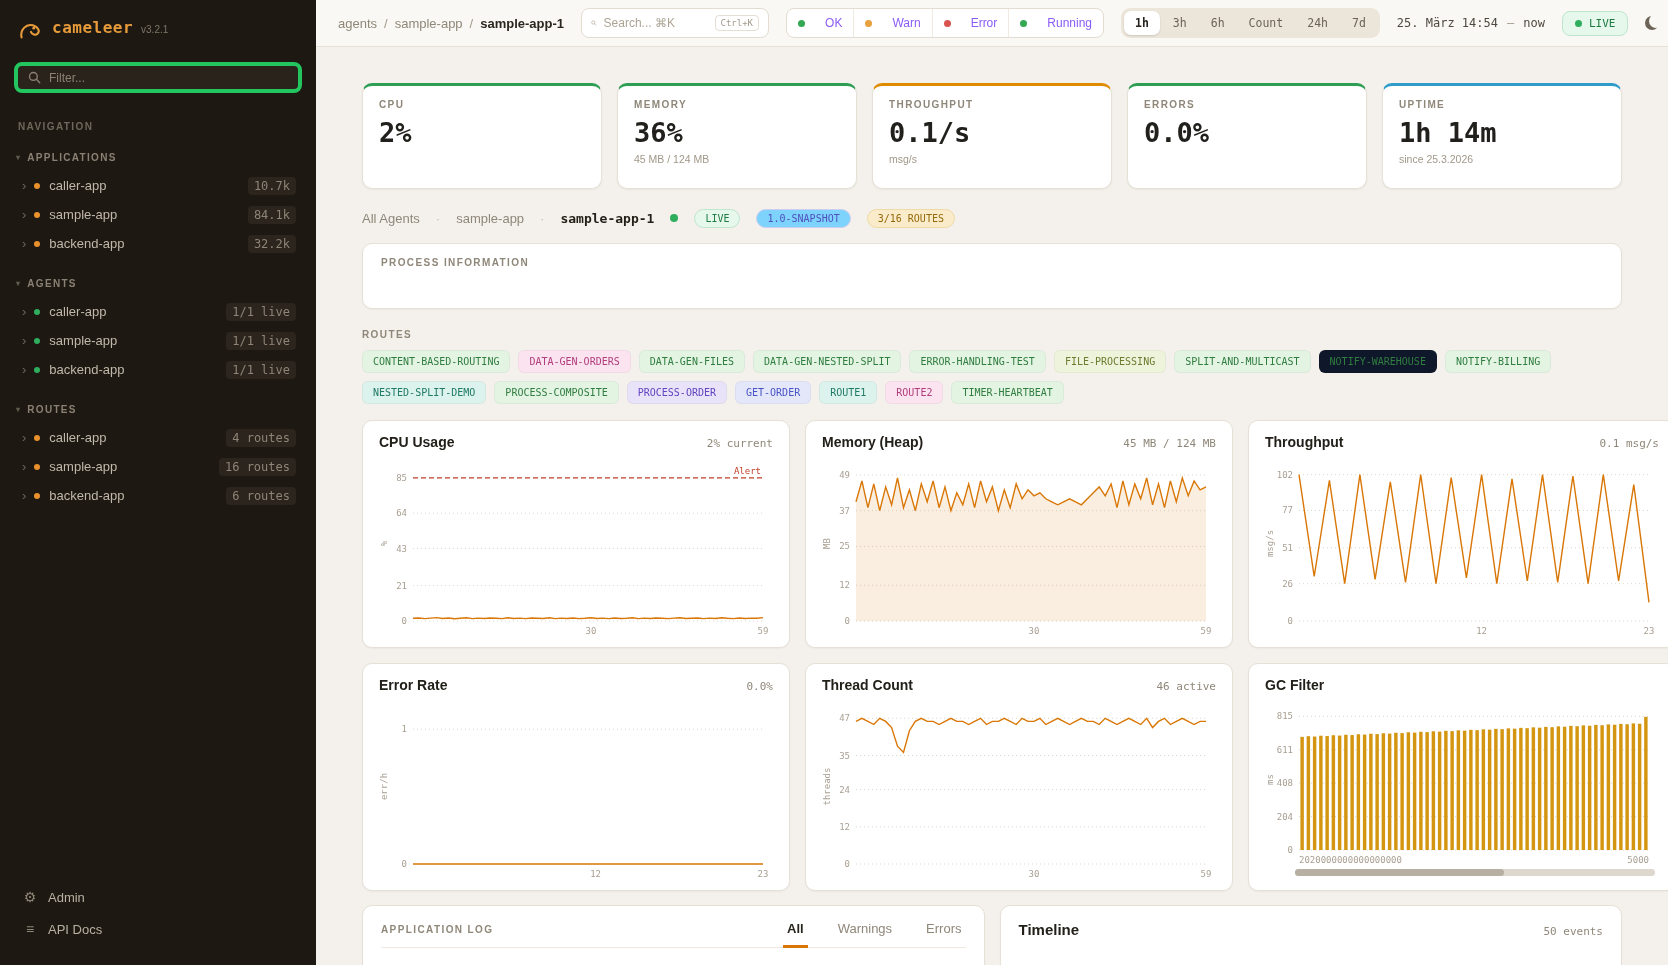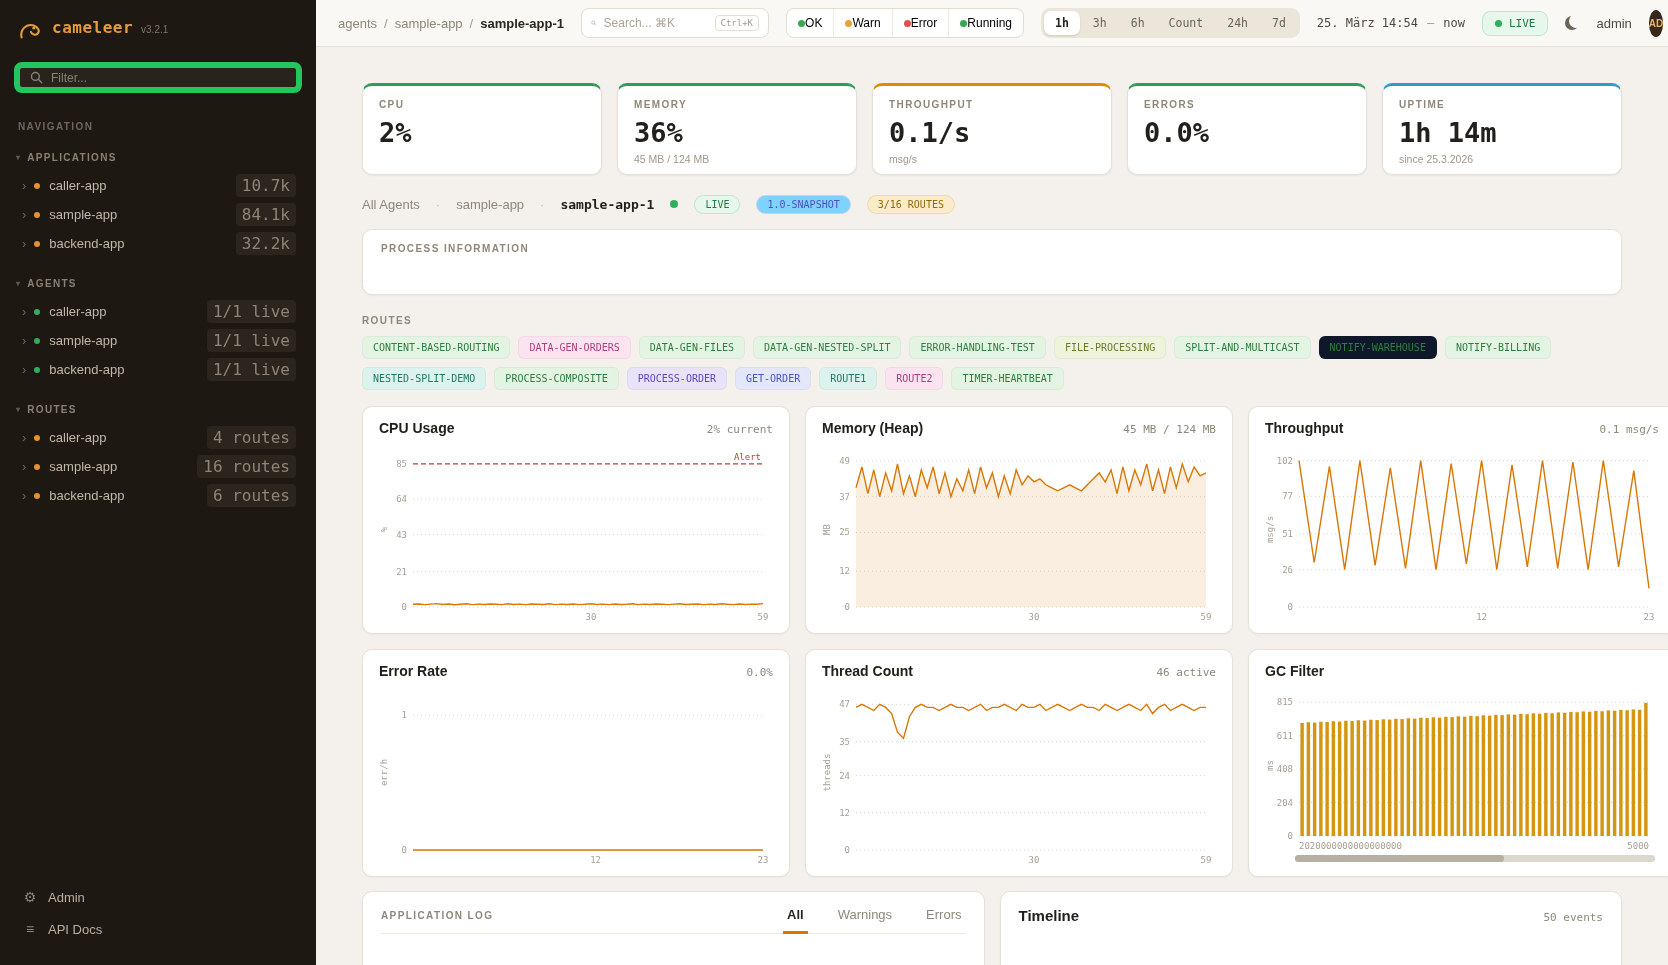--- a/index.html
+++ b/index.html
@@ -6,67 +6,67 @@
   html,body{width:1668px;height:965px;overflow:hidden}
   body{background:#f4f1ec;font-family:"Liberation Sans",sans-serif;color:#26231e}
   .app{display:flex;width:1668px;height:965px}
 
   
   .sidebar{width:316px;flex-shrink:0;background:#1d1811;display:flex;flex-direction:column;padding:14px 14px 20px}
   .logo-row{display:flex;align-items:baseline;gap:8px;padding:4px 2px 0}
   .logo-icon{align-self:center}
   .logo-name{font-family:"DejaVu Sans Mono",monospace;font-weight:700;font-size:16px;color:#e79b3a;letter-spacing:.5px}
   .logo-ver{font-size:10px;color:#7d7568}
-  .filter-box{margin-top:20px;display:flex;align-items:center;gap:8px;background:#29231b;border:6px solid #22c55e;border-radius:8px;height:31px;padding:0 10px}
+  .filter-box{margin-top:20px;display:flex;align-items:center;gap:8px;background:#29231b;border:4px solid #22c55e;border-radius:8px;height:31px;padding:0 10px}
   .filter-box input{background:transparent;border:none;outline:none;font-size:12px;color:#b8b0a2;width:170px}
   .filter-box input::placeholder{color:#8a8275}
   .nav-label{margin:28px 4px 0;font-size:10px;font-weight:700;letter-spacing:1.4px;color:#6f675c}
   .section{margin-top:20px}
   .section-head{display:flex;align-items:center;gap:6px;padding:0 2px;font-size:10px;font-weight:700;letter-spacing:1.3px;color:#8a8174;cursor:pointer}
   .caret{font-size:8px;color:#5f584d}
   .side-items{margin-top:8px}
   .side-item{display:flex;align-items:center;height:29px;padding:0 6px 0 8px;border-radius:6px;cursor:pointer}
   .chev{color:#6f675c;font-size:13px;margin-right:8px}
   .side-dot{width:6px;height:6px;border-radius:50%;margin-right:9px;flex-shrink:0}
   .iname{font-size:13px;color:#c0b8aa}
-  .ibadge{margin-left:auto;font-family:"DejaVu Sans Mono",monospace;font-size:16px;color:#8d8577;background:#2b251d;border-radius:4px;padding:2px 6px}
+  .ibadge{margin-left:auto;font-family:"DejaVu Sans Mono",monospace;font-size:12px;color:#8d8577;background:#2b251d;border-radius:4px;padding:2px 6px}
   .side-footer{margin-top:auto}
   .foot-item{display:flex;align-items:center;gap:10px;height:32px;padding:0 8px;border-radius:6px;font-size:13px;color:#b8b0a2;cursor:pointer}
   .foot-icon{color:#8d8577;font-size:14px;width:16px;text-align:center}
 
   
   .main{flex:1;display:flex;flex-direction:column;min-width:0}
   .topbar{height:47px;flex-shrink:0;background:#faf8f4;border-bottom:1px solid #e7e1d8;display:flex;align-items:center;gap:17px;padding:0 22px}
   .crumbs{font-size:13px;color:#a39a8c;display:flex;gap:7px;align-items:center;white-space:nowrap}
   .crumb-current{color:#2a261f;font-weight:700}
   .searchbox{display:flex;align-items:center;gap:7px;background:#fff;border:1px solid #e3dcd1;border-radius:8px;height:30px;padding:0 9px;width:188px;flex-shrink:0}
   .searchbox input{border:none;outline:none;font-size:12px;color:#6b6456;width:104px;background:transparent}
   .searchbox input::placeholder{color:#ada496}
   .kbd{font-family:"DejaVu Sans Mono",monospace;font-size:9px;color:#a39a8c;border:1px solid #e5ded3;border-radius:4px;padding:2px 5px;margin-left:auto}
   .status-group{display:flex;align-items:center;background:#fff;border:1px solid #e3dcd1;border-radius:8px;height:30px;overflow:hidden;flex-shrink:0}
-  .status-chip{display:flex;align-items:center;gap:0;padding:0 11px;font-size:12px;color:#000000;height:100%;border-left:1px solid #f0eae0;cursor:pointer}
+  .status-chip{display:flex;align-items:center;gap:20px;padding:0 11px;font-size:12px;color:#8b5cf6;height:100%;border-left:1px solid #f0eae0;cursor:pointer}
   .status-chip:first-child{border-left:none}
   .sdot{width:7px;height:7px;border-radius:50%}
   .time-group{display:flex;align-items:center;background:#ebe5da;border-radius:9px;padding:3px;gap:2px;flex-shrink:0}
   .time-btn{font-family:"DejaVu Sans Mono",monospace;font-size:11.5px;color:#6b6456;padding:5px 11px;border-radius:7px;cursor:pointer}
   .time-btn.active{background:#fff;color:#26231e;font-weight:700;box-shadow:0 1px 2px rgba(0,0,0,.12)}
   .datetime{font-family:"DejaVu Sans Mono",monospace;font-size:12px;color:#4f4a40;display:flex;gap:9px;align-items:center;white-space:nowrap}
   .dt-sep{color:#a39a8c}
   .live-chip{margin-left:auto;display:flex;align-items:center;gap:7px;background:#e6f7ec;border:1px solid #bfe6cc;color:#1e7c43;font-family:"DejaVu Sans Mono",monospace;font-size:11px;border-radius:8px;padding:5px 12px;cursor:pointer}
   .live-dot{width:7px;height:7px;border-radius:50%;background:#2fae5d}
   .moon-btn{width:28px;height:28px;border-radius:50%;display:flex;align-items:center;justify-content:center;cursor:pointer}
   .moon{width:14px;height:14px;border-radius:50%;box-shadow:inset 4px -2px 0 0 #6b6456}
   .user-name{font-size:13px;color:#4f4a40}
   .avatar{width:27px;height:27px;border-radius:50%;background:#35281c;color:#e8b36a;font-size:10px;font-weight:700;display:flex;align-items:center;justify-content:center;cursor:pointer}
 
   .content{padding:36px 46px 0;height:918px;overflow:hidden}
 
   
   .metrics{display:grid;grid-template-columns:repeat(5,1fr);gap:15px}
-  .metric-card{background:#fff;border:1px solid #e6e0d6;border-top:3px solid #2f9e55;border-radius:10px;padding:13px 16px 11px;height:92px;box-shadow:0 1px 2px rgba(28,25,23,.05)}
+  .metric-card{background:#fff;border:1px solid #e6e0d6;border-top:3px solid #2f9e55;border-radius:10px;padding:13px 16px 11px;height:106px;box-shadow:0 1px 2px rgba(28,25,23,.05)}
   .metric-label{font-size:10px;font-weight:700;letter-spacing:1.4px;color:#8f8779}
   .metric-value{font-family:"DejaVu Sans Mono",monospace;font-size:27px;font-weight:700;color:#21201c;margin-top:7px;white-space:nowrap}
   .metric-sub{font-size:10.5px;color:#a19889;margin-top:5px}
 
   
   .agent-bar{display:flex;align-items:center;gap:16px;margin-top:18px;font-size:13px;height:22px}
   .agent-link{color:#8f8779;cursor:pointer}
   .agent-sep{color:#c2bbae}
   .agent-current{font-family:"DejaVu Sans Mono",monospace;font-weight:700;color:#23201a}
   .agent-live-dot{width:8px;height:8px;background:#2fae5d;border-radius:50%}

